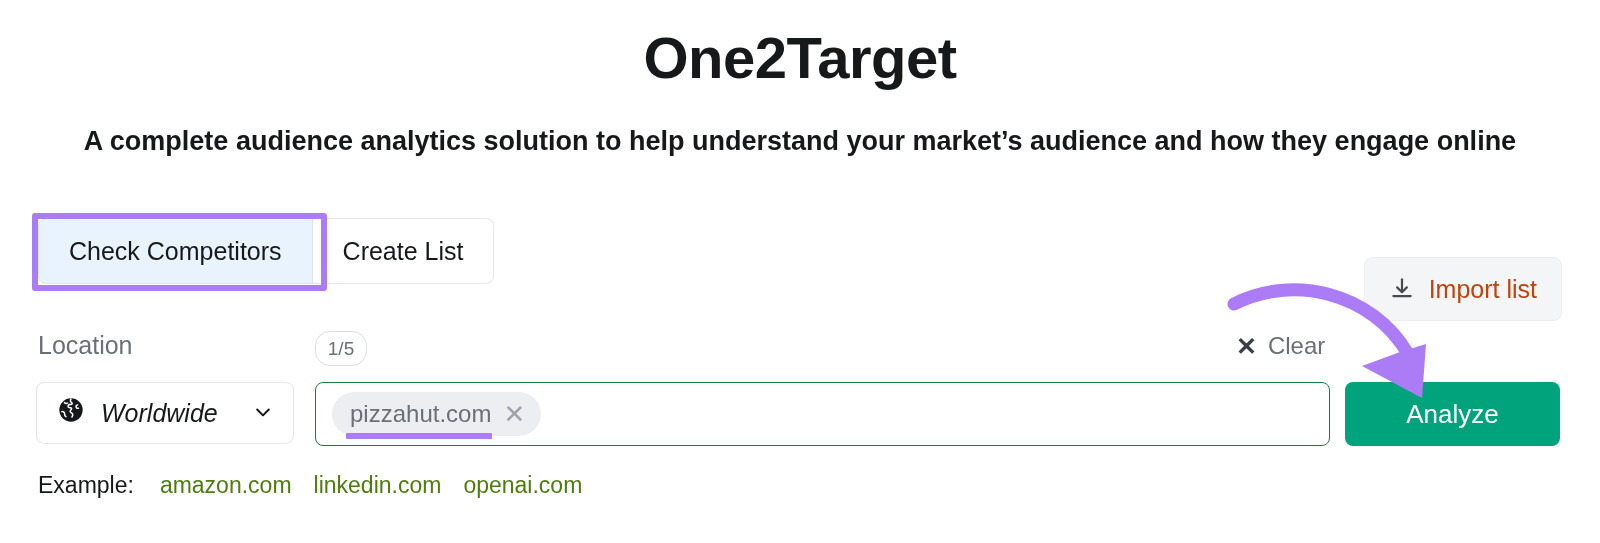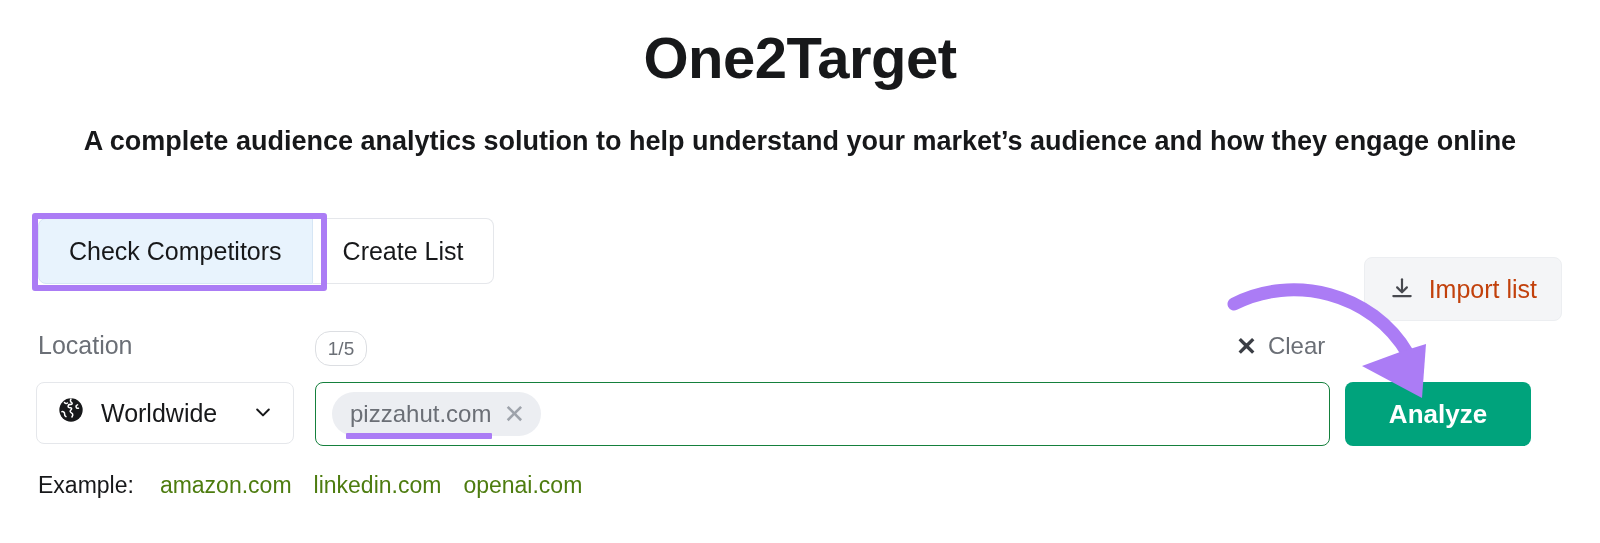--- a/index.html
+++ b/index.html
@@ -171,20 +171,21 @@
     display: flex;
     align-items: center;
     gap: 16px;
     padding: 0 20px;
     background: #ffffff;
     border: 1px solid #e5e7eb;
     border-radius: 8px;
     font-size: 25px;
     color: #17181a;
     cursor: pointer;
+    font-style: italic;
   }
   .location-select .globe { flex: 0 0 auto; display: block; }
   .location-select .loc-text { flex: 1 1 auto; white-space: nowrap; }
   .location-select .chev { flex: 0 0 auto; display: block; }
 
   .competitors-input {
     position: absolute;
     top: 382px;
     left: 315px;
     width: 1015px;
@@ -226,31 +227,31 @@
     height: 6px;
     background: #ab7cf5;
     border-radius: 1px;
     pointer-events: none;
   }
 
   .analyze-btn {
     position: absolute;
     top: 382px;
     left: 1345px;
-    width: 186px;
+    width: 215px;
     height: 64px;
     display: flex;
     align-items: center;
     justify-content: center;
     background: #00a37c;
     border: none;
     border-radius: 8px;
     font-family: "Liberation Sans", sans-serif;
     font-size: 26px;
-    font-weight: 700;
+    font-weight: 400;
     color: #ffffff;
     cursor: pointer;
   }
 
   
   .examples {
     position: absolute;
     top: 472px;
     left: 38px;
     display: flex;

